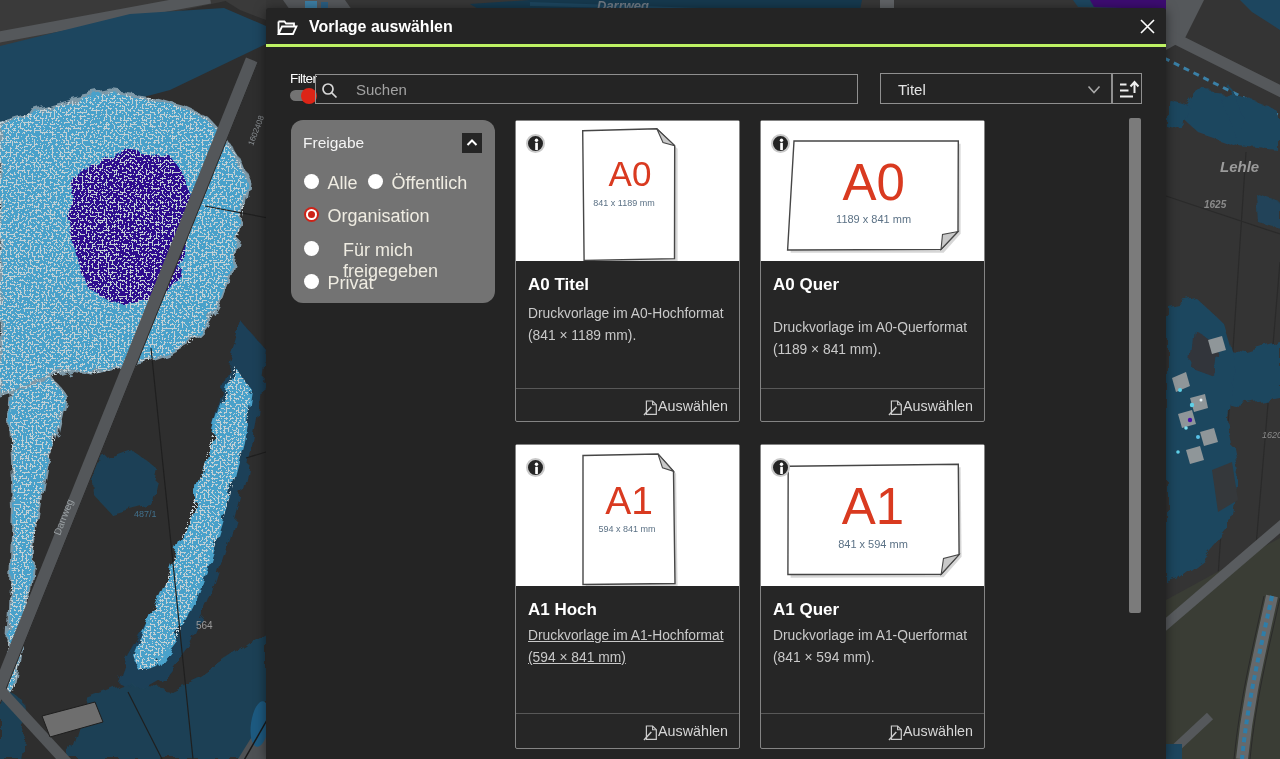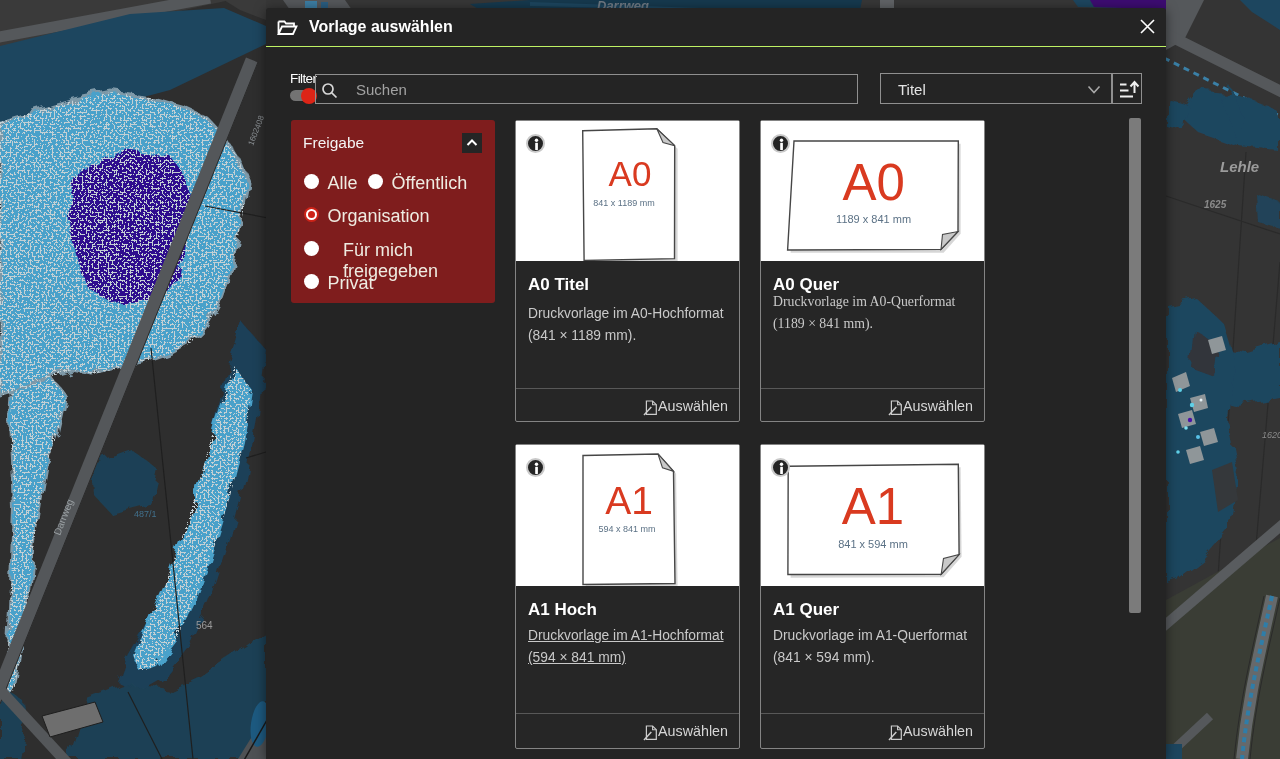--- a/index.html
+++ b/index.html
@@ -5,21 +5,21 @@
   * { margin:0; padding:0; box-sizing:border-box; }
   html,body { width:1280px; height:759px; overflow:hidden; background:#2e2e2e;
     font-family:"Liberation Sans", sans-serif; }
   #stage { position:relative; width:1280px; height:759px; overflow:hidden; }
   #map { position:absolute; left:0; top:0; }
 
   
   #modal { position:absolute; left:266px; top:8px; width:900px; height:751px;
     background:#242424; border-radius:3px 3px 0 0; box-shadow:0 2px 12px rgba(0,0,0,.5); }
   #hdr { position:absolute; left:0; top:0; width:900px; height:39px;
-    border-bottom:1px solid #bef264; }
+    border-bottom:3px solid #bef264; }
   #hdr .ttl { position:absolute; left:43px; top:10px; font-size:16px; font-weight:bold;
     color:#ffffff; letter-spacing:0; }
   #hdr svg.folder { position:absolute; left:11px; top:10px; }
   #closex { position:absolute; right:11.5px; top:10.5px; width:15px; height:15px; }
 
   
   #filterlbl { position:absolute; left:24px; top:63px; font-size:13.5px; font-weight:normal; color:#fff; letter-spacing:-0.6px; }
   #toggle { position:absolute; left:24px; top:82px; width:25px; height:11px;
     background:#737373; border-radius:6px; }
   #toggle .knob { position:absolute; right:-2px; top:-2.5px; width:16px; height:16px;
@@ -30,21 +30,21 @@
   #search svg { position:absolute; left:5px; top:7px; }
   #select { position:absolute; left:614px; top:65px; width:232px; height:31px;
     border:1px solid #8f8f8f; }
   #select .tx { position:absolute; left:17px; top:7px; font-size:15px; color:#e4e4e4; }
   #select svg { position:absolute; right:10px; top:11px; }
   #sortbtn { position:absolute; left:846px; top:65px; width:30px; height:31px;
     border:1px solid #8f8f8f; }
 
   
   #panel { position:absolute; left:25px; top:112px; width:204px; height:183px;
-    background:#7f1d1d; border-radius:3px; }
+    background:#737373; border-radius:12px; }
   #panel .hd { position:absolute; left:12px; top:14px; font-size:15.5px; color:#f4f4f4; }
   #collapse { position:absolute; right:13px; top:13px; width:20px; height:20px; background:#252525; }
   .radio { position:absolute; width:15px; height:15px; border-radius:50%; background:#fff; }
   .radio.sel { background:#cd2318; }
   .radio.sel::before { content:""; position:absolute; left:2px; top:2px; width:11px; height:11px;
     background:#fff; border-radius:50%; }
   .radio.sel::after { content:""; position:absolute; left:4px; top:4px; width:7px; height:7px;
     background:#cd2318; border-radius:50%; }
   .rlbl { position:absolute; font-size:18px; color:#efece2; }
 
@@ -267,21 +267,21 @@
         <text x="112.6" y="78.5" font-size="51" fill="#d93a20" text-anchor="middle">A0</text>
         <text x="112.6" y="102" font-size="11" fill="#5b7185" text-anchor="middle">1189 x 841 mm</text>
       </svg>
       <div class="info">
           <svg width="19" height="19" viewBox="0 0 19 19">
             <circle cx="9.5" cy="5.2" r="1.7" fill="#fff"></circle>
             <rect x="8.2" y="7.8" width="2.7" height="7.2" rx="0.6" fill="#fff"></rect>
           </svg>
         </div>
       <div class="t" style="top:154px;">A0 Quer</div>
-      <div class="d" style="top:170px;font-family:Liberation Serif, serif;">Druckvorlage im A0-Querformat<br>(1189 × 841 mm).</div>
+      <div class="d" style="top:196px;">Druckvorlage im A0-Querformat<br>(1189 × 841 mm).</div>
       <div class="ft" style="top:267px;">
         <svg width="16" height="17" viewBox="0 0 16 17">
             <path d="M3.4 15.4 V2 h6.2 l3.7 3.7 v9.7 Z" fill="none" stroke="#cccccc" stroke-width="1.2"></path>
             <path d="M9.6 2 v3.7 h3.7" fill="none" stroke="#cccccc" stroke-width="1.1"></path>
             <path d="M1 15.9 L8.3 7.9" stroke="#cccccc" stroke-width="1.5" fill="none"></path>
           </svg>
         <div class="ax">Auswählen</div>
       </div>
     </div>
     <div class="card" id="c3" style="left:249px; top:436px; height:305px;">

